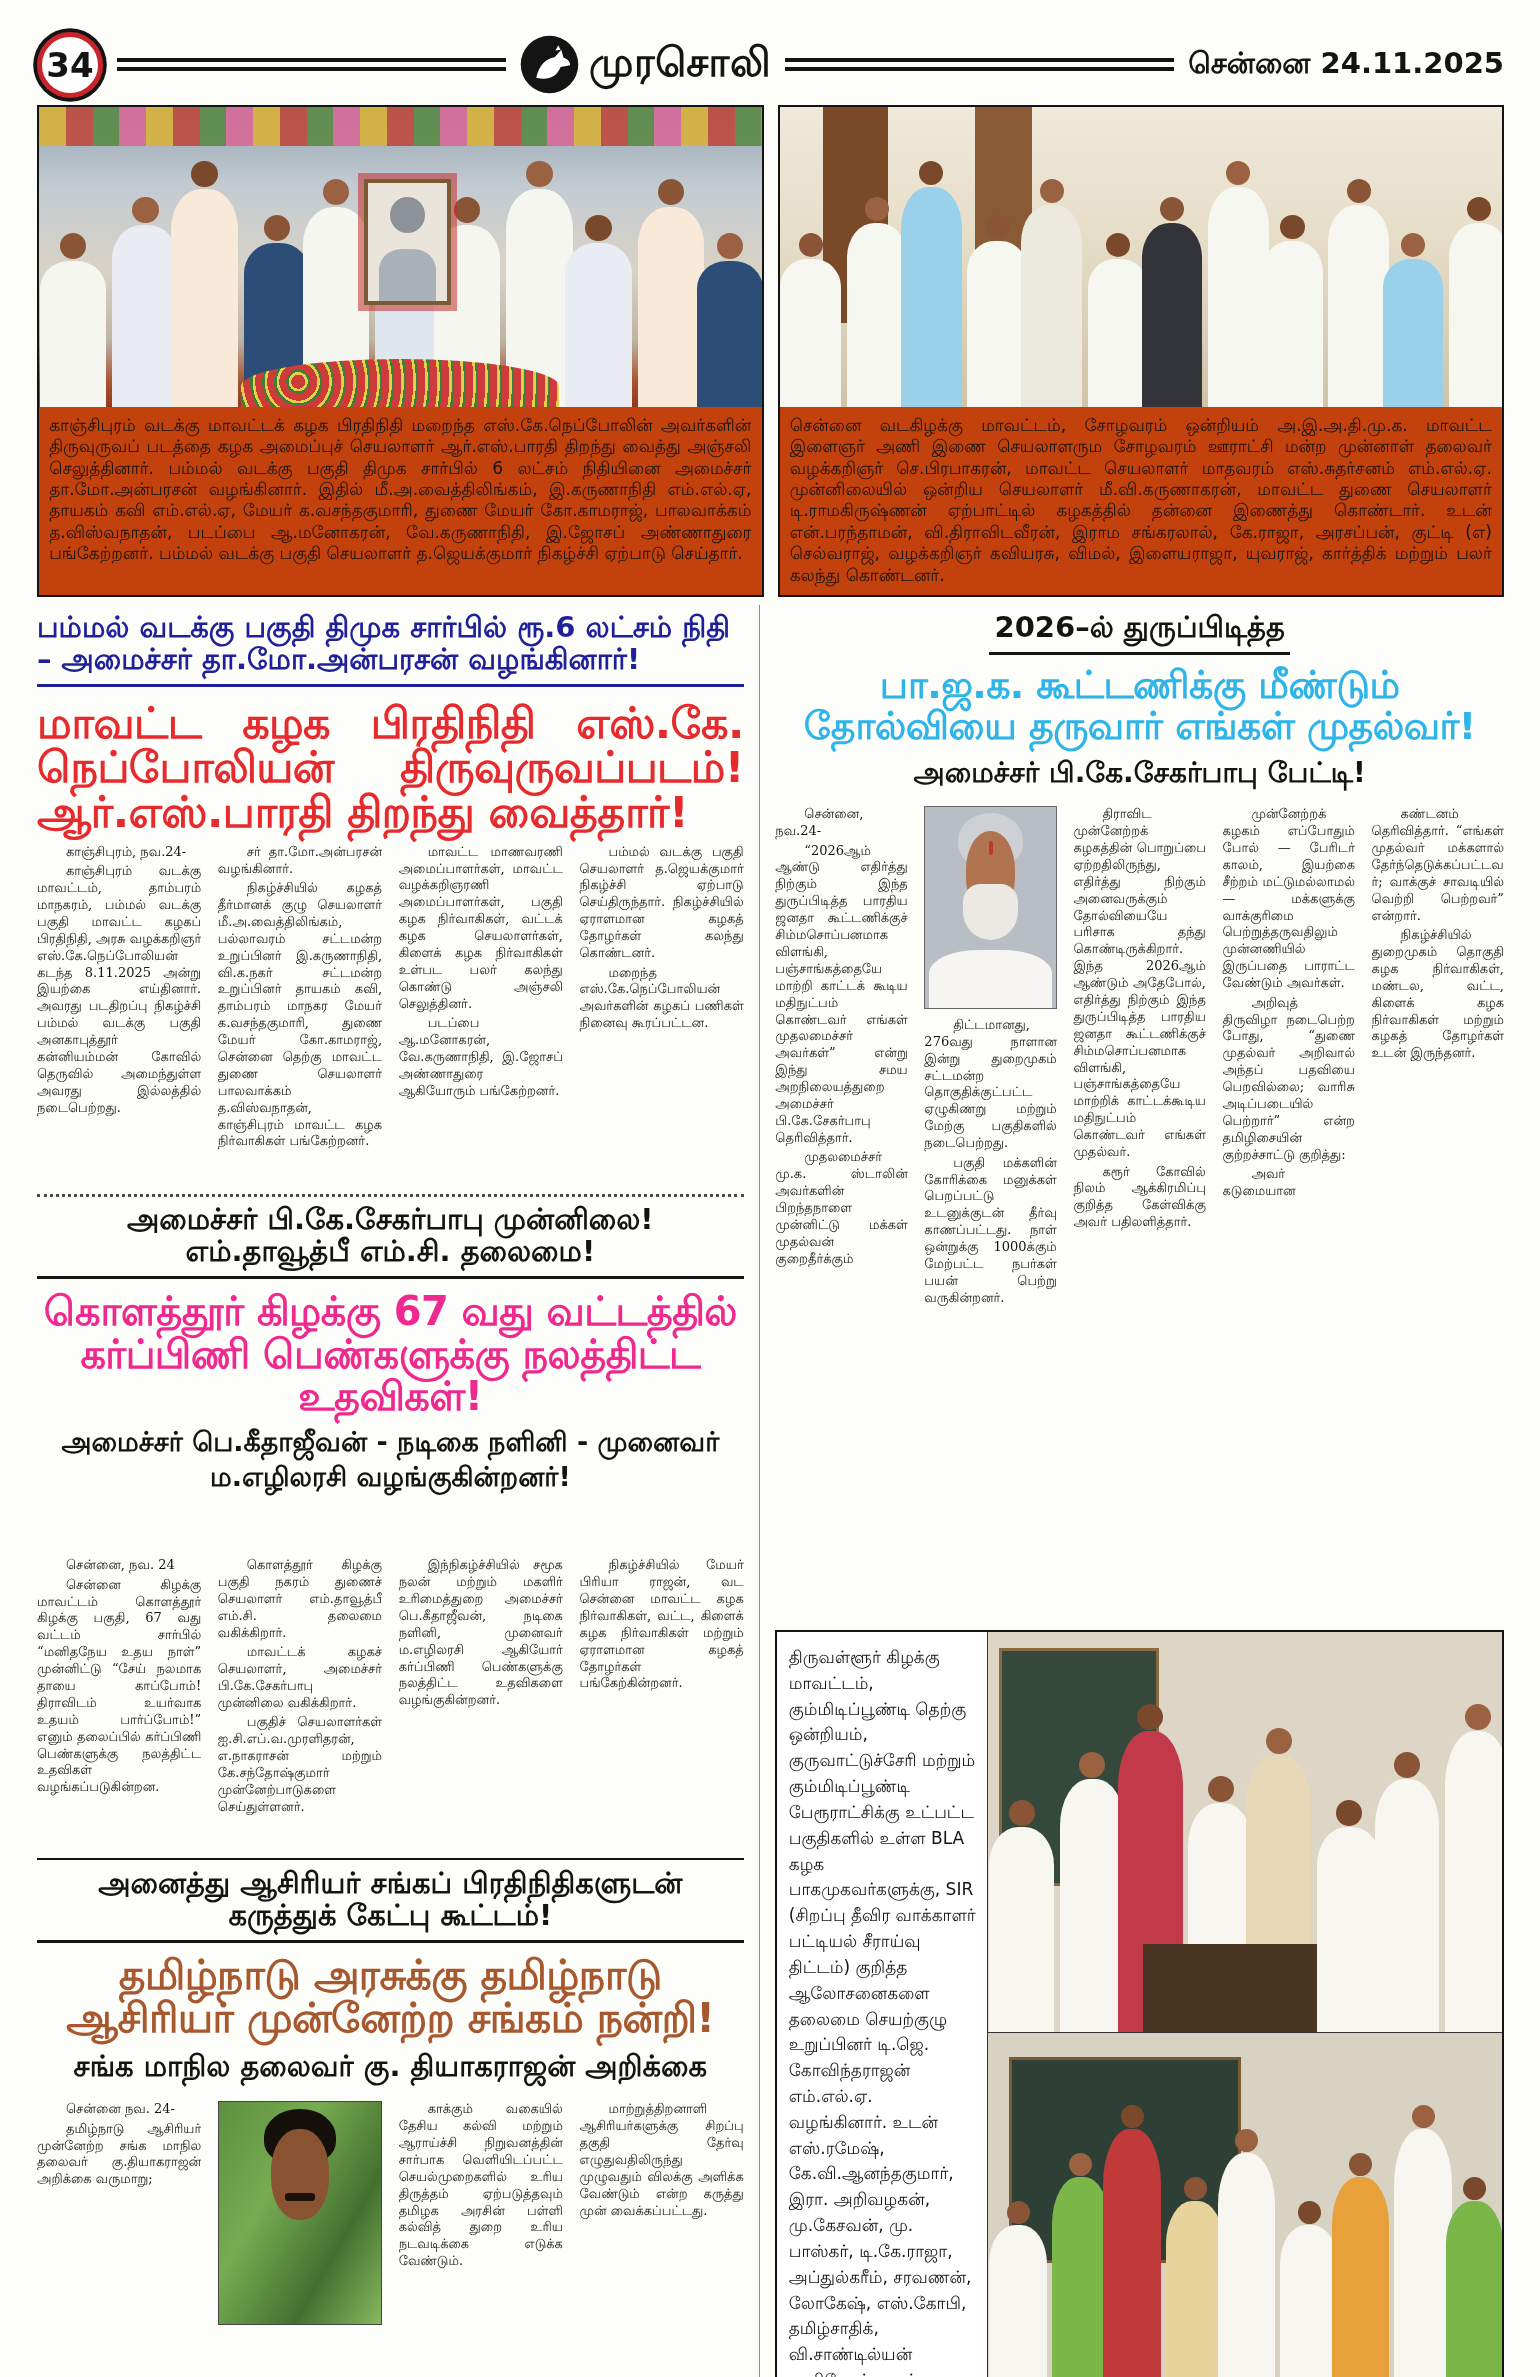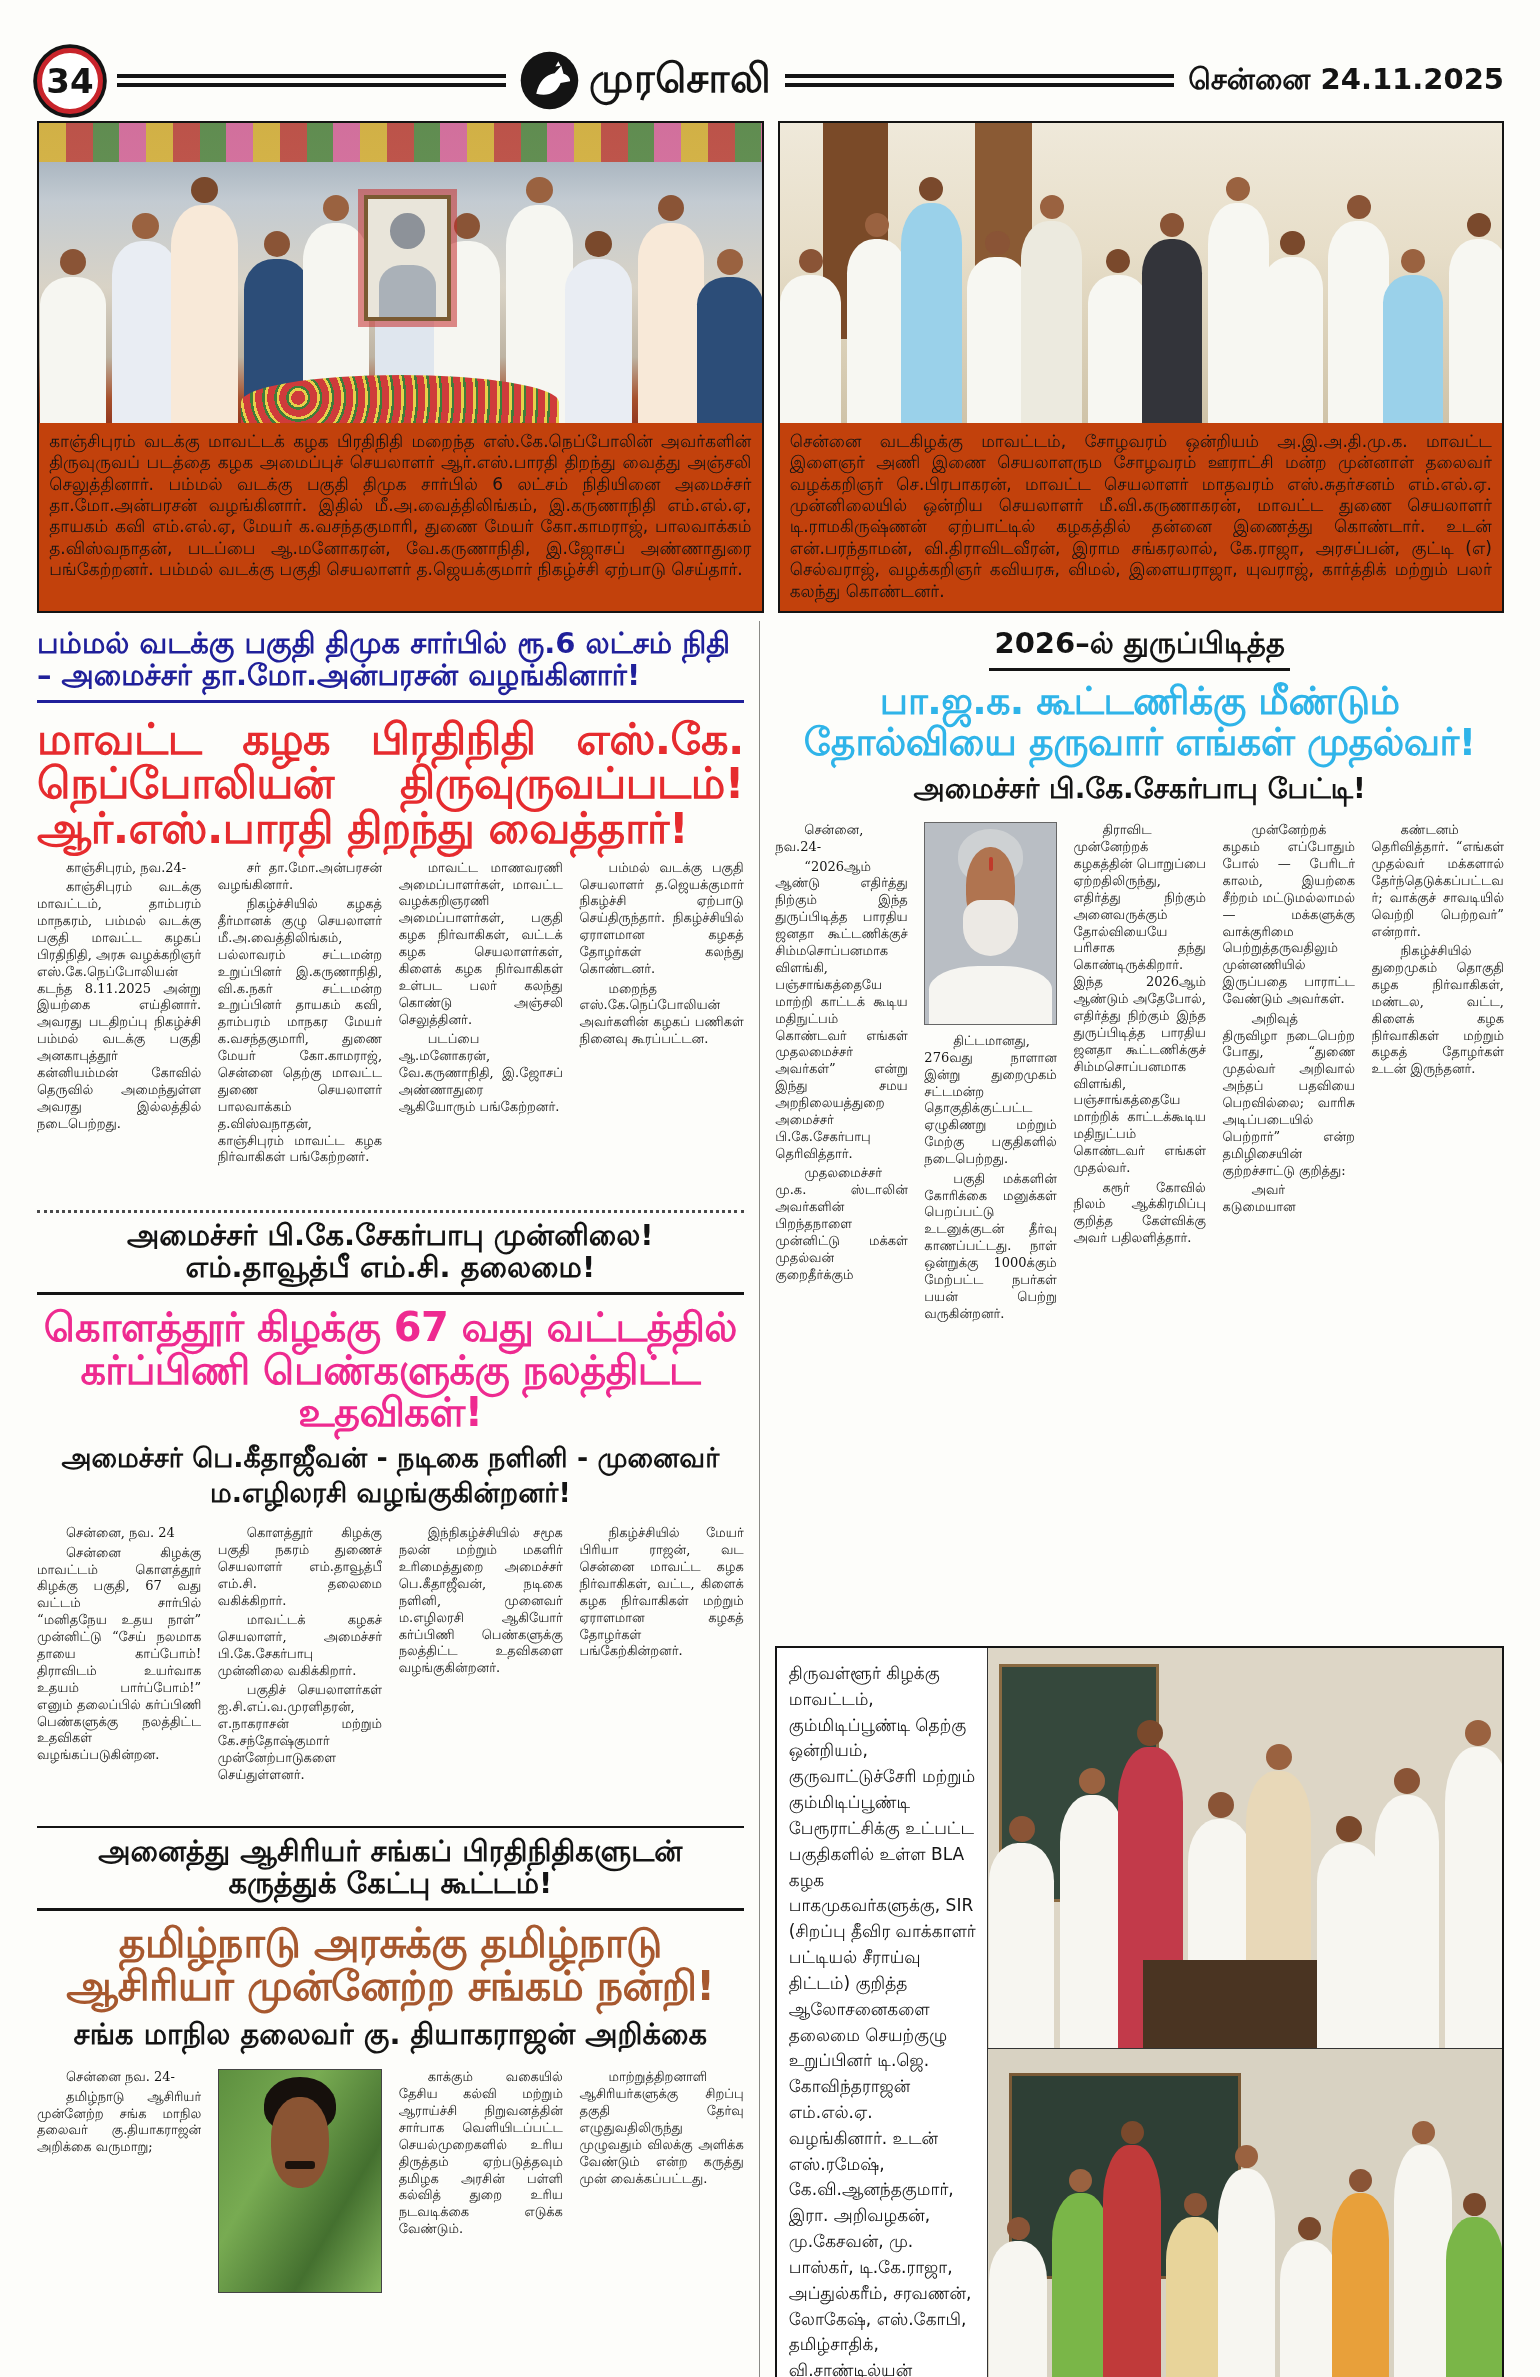--- a/index.html
+++ b/index.html
@@ -1,20 +1,20 @@
 <!DOCTYPE html>
 <html lang="ta" style="--kicker-blue: #20209a; --headline-red: #e62b2e; --headline-cyan: #2fb4e9; --headline-magenta: #ee2a90; --headline-brown: #a7582e;font-size:10.2px"><head>
 <meta charset="utf-8">
 <style>
   * { box-sizing: border-box; margin: 0; padding: 0; }
   html,body { background:#d9d9d4; }
   .page {
     position: relative; width: 1541px; height: 2377px; margin: 0 auto;
     background:#fdfdfa; color:#141414; overflow: hidden;
-    font-family:"DejaVu Serif", serif; padding: 16px 37px;
+    font-family:"DejaVu Serif", serif; padding: 0 37px;
   }
   
   .masthead { display:flex; align-items:center; padding-top:33px; height:96px; }
   .badge {
     width:66px; height:66px; border-radius:50%; background:#fff; flex:0 0 auto;
     border:5.1px solid #c8242b; box-shadow:0 0 0 3.8px #141414;
     display:flex; align-items:center; justify-content:center;
     font-family:"DejaVu Sans",sans-serif; font-weight:bold; font-size:34px;
   }
   .hrule { flex:1; height:12.8px; border-top:4.5px solid #141414; border-bottom:4.5px solid #141414; margin:0 14px; }
@@ -86,21 +86,21 @@
   .headline-cyan {
     font-family:"DejaVu Sans",sans-serif; font-weight:bold; color:var(--headline-cyan,#2fb4e9);
     font-size:38px; line-height:1.08; text-align:center; padding:10.2px 0 2.6px; letter-spacing:-0.6px;
   }
   .subhead-d { font-family:"DejaVu Sans",sans-serif; font-weight:bold; font-size:28px; text-align:center; padding:6.4px 0 9px; }
   
   .cols { display:flex; gap:16.6px; overflow:hidden; padding-top:5.1px; position:relative; }
   .col { flex:1; overflow:hidden; }
   .col p { font-size:13px; line-height:1.3; text-align:justify; text-indent:29px; margin-bottom:2.6px; word-break:break-word; }
   .bodyA { height:350px; }
-  .bodyB { height:300px; }
+  .bodyB { height:300px;margin-top:48px; }
   .bodyC { height:645px; }
   .bodyD { height:811px; }
   
   .inline-photo-c { position:relative; height:224px; border:1.9px solid #444; overflow:hidden; margin-bottom:9px; }
   .inline-photo-d { position:relative; height:203px; border:1.3px solid #666; overflow:hidden; margin-bottom:7.7px; }
   .portrait i { position:absolute; display:block; }
   .portrait-pks { background:#b9bec4; }
   .portrait-pks .hair  { top:3%; left:25%; width:50%; height:27%; border-radius:50% 50% 45% 45%; background:#ced1d3; }
   .portrait-pks .face  { top:12%; left:31%; width:38%; height:40%; border-radius:48% 48% 42% 42%; background:#b07450; }
   .portrait-pks .tilak { top:17%; left:48.5%; width:3.5%; height:7%; border-radius:1.9px; background:#c03a2a; }

